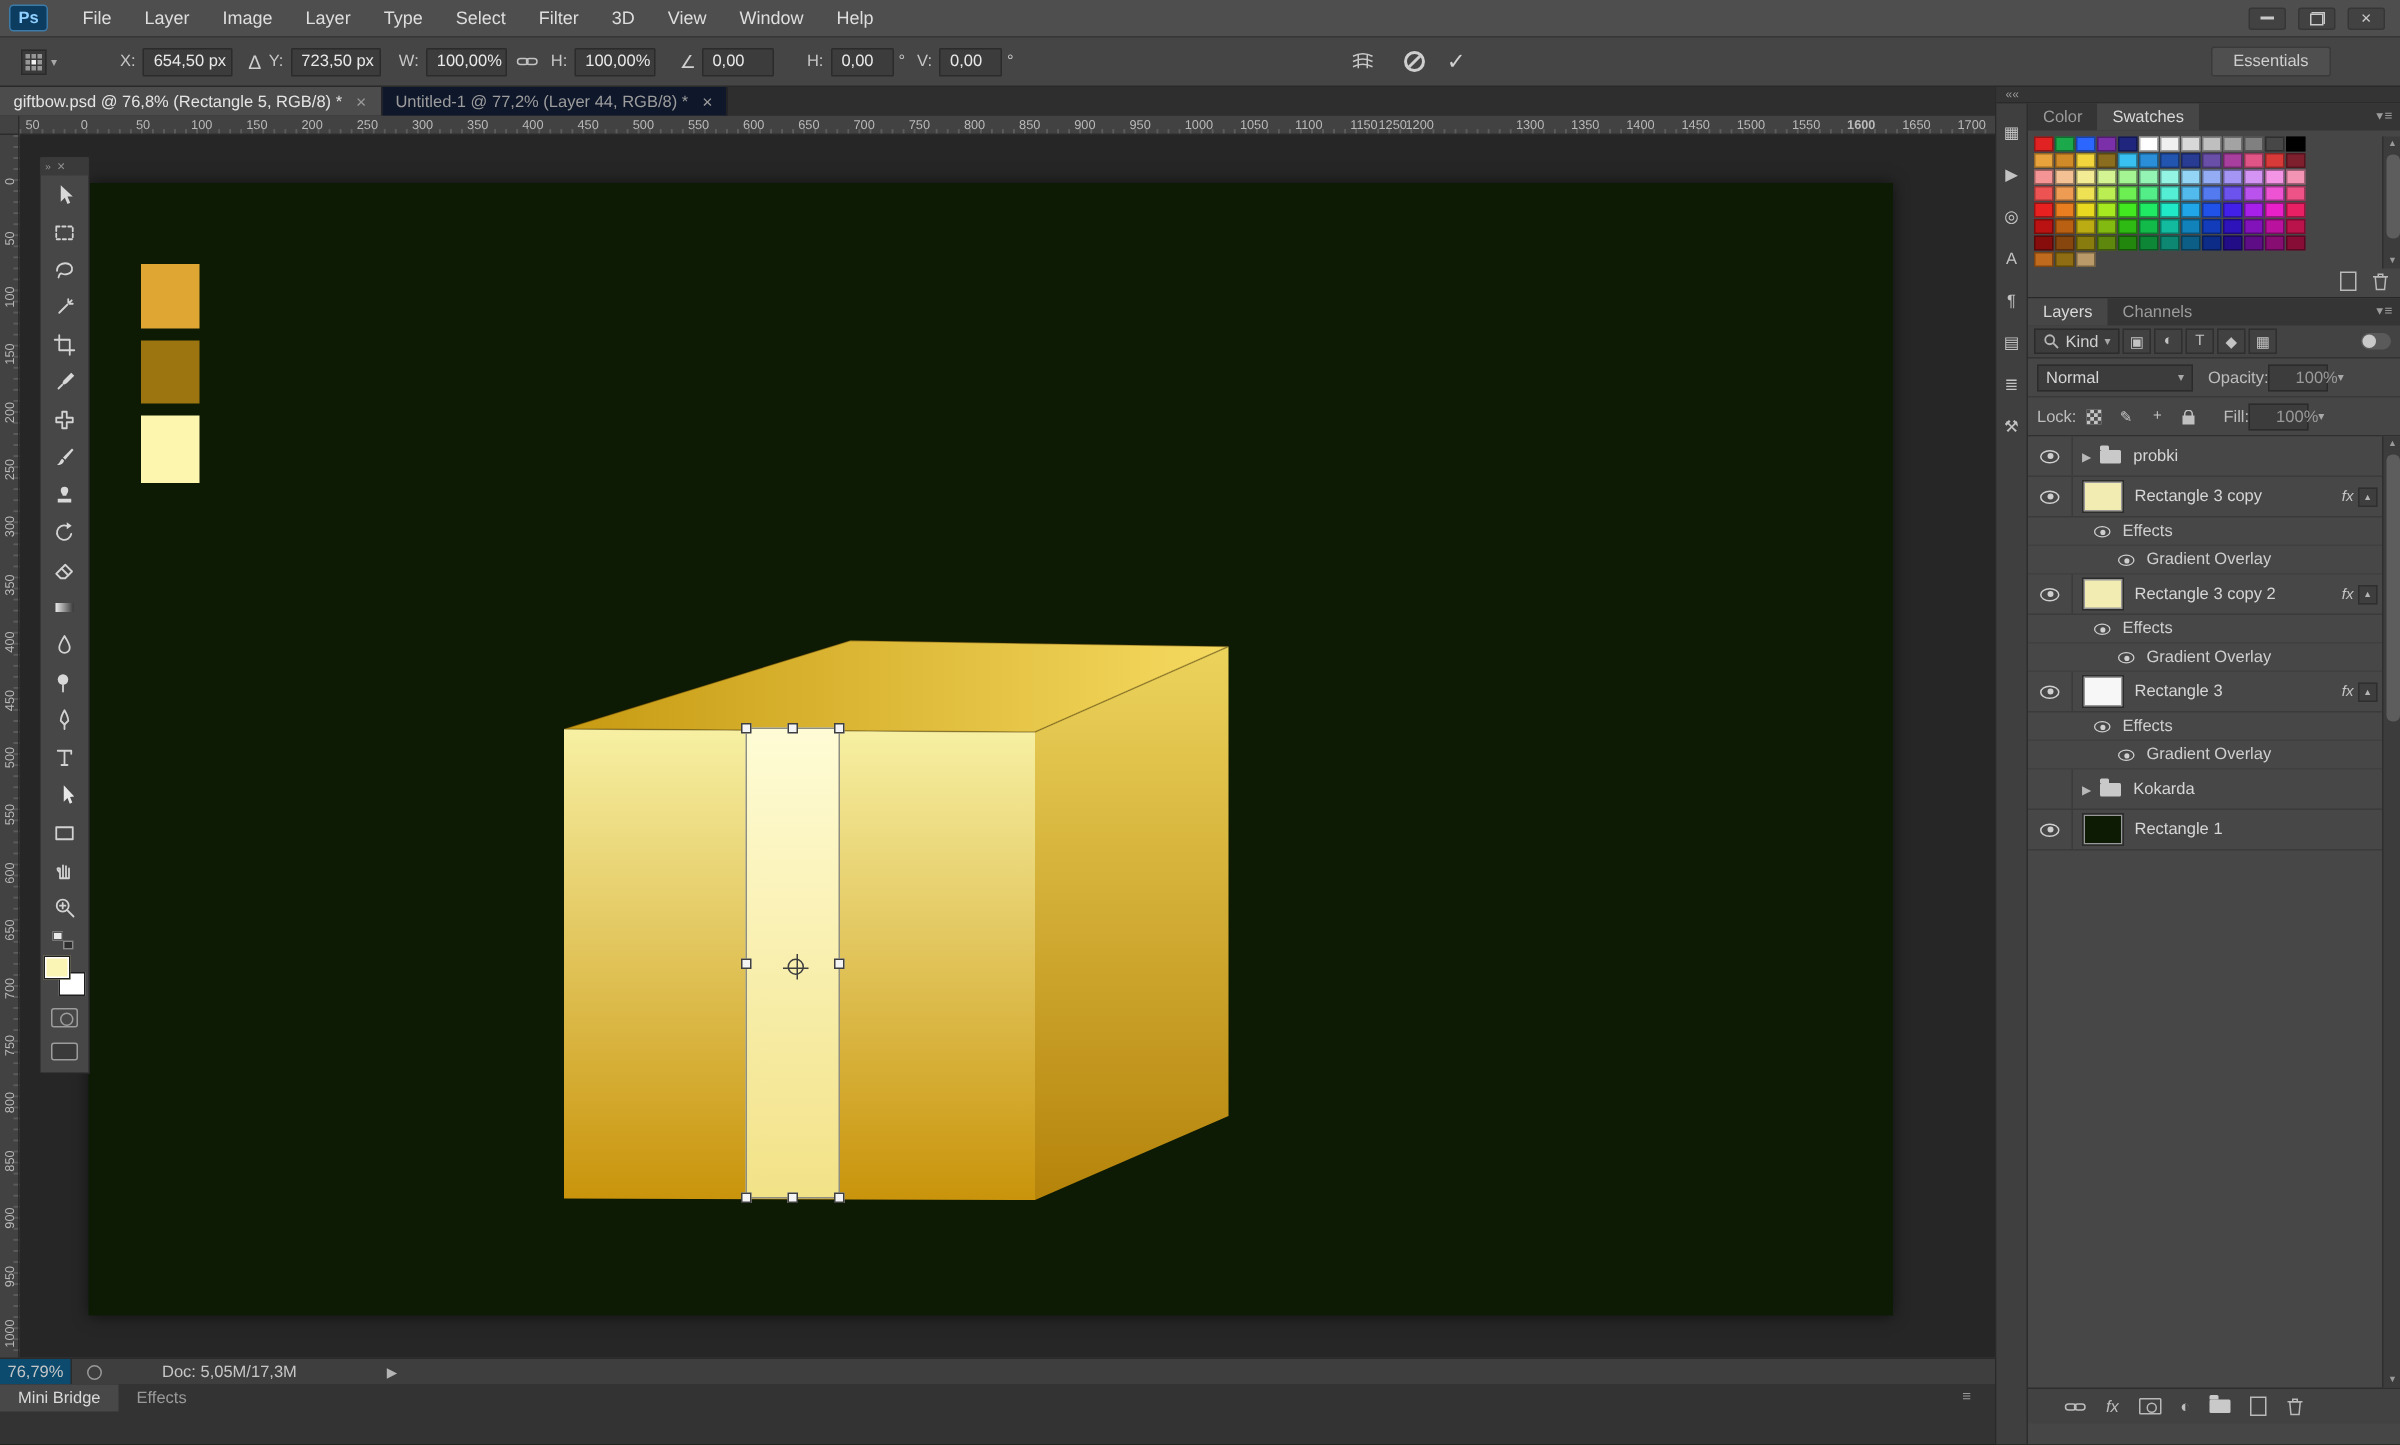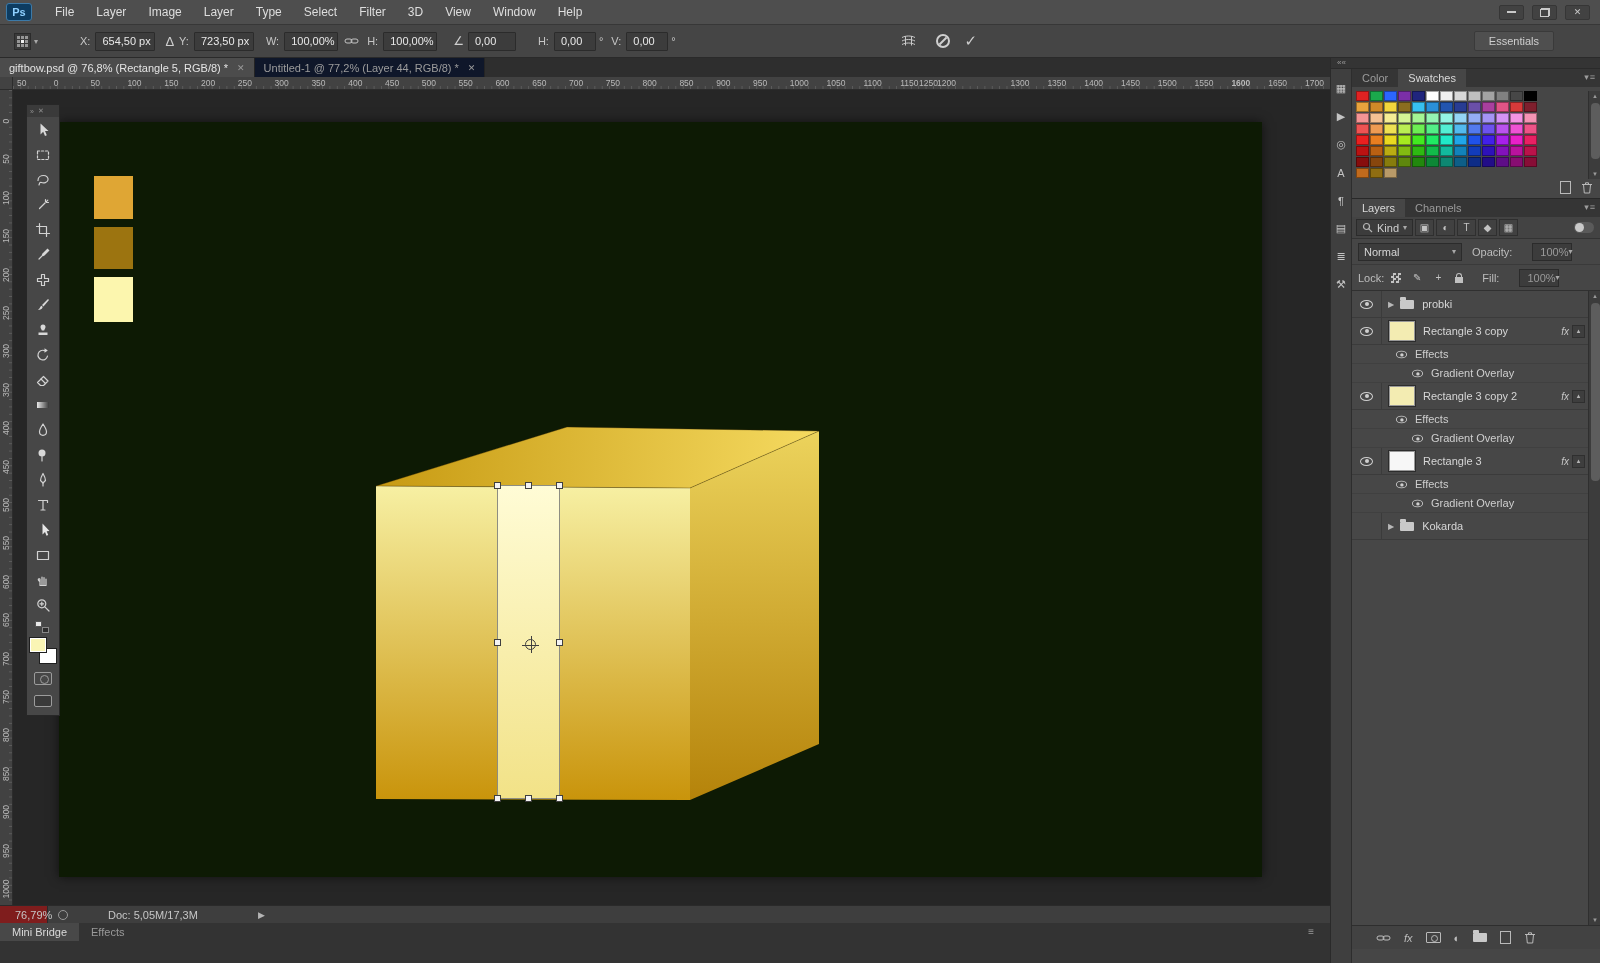--- a/index.html
+++ b/index.html
@@ -78,21 +78,21 @@
   .mini-fgbg .b{position:absolute;right:0;bottom:0;width:7px;height:6px;background:#2e2e2e;border:1px solid #888}
   .fgbg{position:relative;width:28px;height:27px;margin:4px auto 2px}
   .bgsw{position:absolute;right:0;bottom:0;width:18px;height:16px;border:1px solid #1f1f1f;box-shadow:inset 0 0 0 1px #fff}
   .fgsw{position:absolute;left:0;top:0;width:18px;height:16px;border:1px solid #1f1f1f;box-shadow:inset 0 0 0 1px #fff}
   .qmask{width:18px;height:13px;border:1px solid #9c9c9c;border-radius:2px;margin:8px auto 0;position:relative}
   .qmask::after{content:"";position:absolute;left:4.5px;top:2px;width:7px;height:7px;border:1px solid #9c9c9c;border-radius:50%}
   .smode{width:18px;height:12px;border:1px solid #9c9c9c;border-radius:2px;margin:10px auto 0;background:#3a3a3a}
 
   
   #statusbar{position:absolute;left:0;top:905px;width:1330px;height:18px;background:#3e3e3e;border-top:1px solid #2a2a2a;display:flex;align-items:center;color:#c6c6c6;z-index:16}
-  .zoom-box{width:48px;height:17px;background:#7f1d1d;border-right:1px solid #2a2a2a;display:flex;align-items:center;padding-left:15px}
+  .zoom-box{width:48px;height:17px;background:#0c4a6e;border-right:1px solid #2a2a2a;display:flex;align-items:center;padding-left:5px}
   .status-icon{width:10px;height:10px;border:1px solid #999;border-radius:50%;margin-left:10px}
   .doc-info{margin-left:40px}
   .status-play{margin-left:60px;color:#b5b5b5;font-size:9px}
   #bottombar{position:absolute;left:0;top:923px;width:1330px;height:40px;background:#333;display:flex;align-items:flex-start;z-index:16}
   .bottom-tab{height:18px;line-height:18px;padding:0 12px;font-size:11px}
   .bottom-tab.active{background:#484848;color:#dadada}
   .bottom-tab.inactive{color:#9a9a9a}
   .bottom-menu{margin-left:auto;margin-right:16px;margin-top:3px;color:#9a9a9a;font-size:10px}
 
   
@@ -122,21 +122,21 @@
   #layers-panel{position:absolute;left:0;top:130px;width:249px;height:764px;background:#464646}
   .filter-row{height:22px;background:#434343;border-bottom:1px solid #333;display:flex;align-items:center;padding:0 4px}
   .kind-box{display:flex;align-items:center;gap:4px;background:#3c3c3c;border:1px solid #2b2b2b;height:17px;padding:0 5px;color:#cfcfcf}
   .ficon{width:19px;height:17px;margin-left:2px;display:flex;align-items:center;justify-content:center;background:#414141;border:1px solid #2f2f2f;color:#c3c3c3;font-size:10px}
   .filter-toggle{margin-left:auto;margin-right:3px;width:20px;height:11px;border-radius:6px;background:#5a5a5a;position:relative}
   .filter-toggle::after{content:"";position:absolute;left:1px;top:1px;width:9px;height:9px;border-radius:50%;background:#c9c9c9}
   .blend-row{height:26px;display:flex;align-items:center;padding:0 6px;border-bottom:1px solid #3a3a3a}
   .select{display:flex;align-items:center;background:#3c3c3c;border:1px solid #2b2b2b;height:18px;padding:0 5px;width:104px;color:#d6d6d6}
   .select .caret{margin-left:auto}
   .plabel{color:#bdbdbd;margin-left:10px;white-space:nowrap}
-  .vbox{display:flex;align-items:center;background:#3c3c3c;border:1px solid #2b2b2b;height:18px;padding:0 7px;width:40px;color:#9a9a9a;margin-left:20px}
+  .vbox{display:flex;align-items:center;background:#3c3c3c;border:1px solid #2b2b2b;height:18px;padding:0 17px;width:40px;color:#9a9a9a;margin-left:0}
   .vbox .caret{margin-left:auto}
   .lock-row{height:26px;display:flex;align-items:center;padding:0 6px;border-bottom:1px solid #303030}
   .lockicon{width:18px;height:16px;margin-left:3px;display:flex;align-items:center;justify-content:center;color:#c3c3c3;font-size:10px}
   .checker{width:10px;height:10px;background:repeating-conic-gradient(#c3c3c3 0% 25%,#4c4c4c 0% 50%);background-size:5px 5px;display:inline-block}
   .padlock{width:8px;height:6px;background:#c0c0c0;position:relative;display:inline-block;margin-top:4px}
   .padlock::before{content:"";position:absolute;left:1px;top:-4px;width:4px;height:4px;border:1.5px solid #c0c0c0;border-bottom:none;border-radius:3px 3px 0 0}
 
   #layer-rows{position:absolute;left:0;top:92px;right:0;bottom:38px;background:#474747;overflow:hidden}
   .lrow{display:flex;align-items:center;height:27px;border-bottom:1px solid #3b3b3b;color:#d6d6d6;padding-right:16px}
   .lrow.sub{height:19px;border-bottom:1px solid #404040}
@@ -781,20 +781,27 @@
                 <span class="eye"></span>
               </div>
               <span class="subname">Gradient Overlay</span>
             </div>
             <div class="lrow">
               <div class="eyecell"></div>
               <span class="disclosure">▶</span>
               <span class="folder-icon"></span>
               <span class="lname">Kokarda</span>
             </div>
+            <div class="lrow">
+              <div class="eyecell">
+                <span class="eye"></span>
+              </div>
+              <div class="thumb" style="background: rgb(13, 26, 4);"></div>
+              <span class="lname">Rectangle 1</span>
+            </div>
           </div>
         <div id="layers-scroll" class="vscroll">
           <span class="sarrow">▲</span>
           <span class="sthumb"></span>
           <span class="spacer"></span>
           <span class="sarrow">▼</span>
         </div>
         <div id="layers-bottom">
           <svg width="15" height="12" viewBox="0 0 15 12">
               <rect x="1" y="4" width="7" height="4" rx="2" fill="none" stroke="#bdbdbd"></rect>

